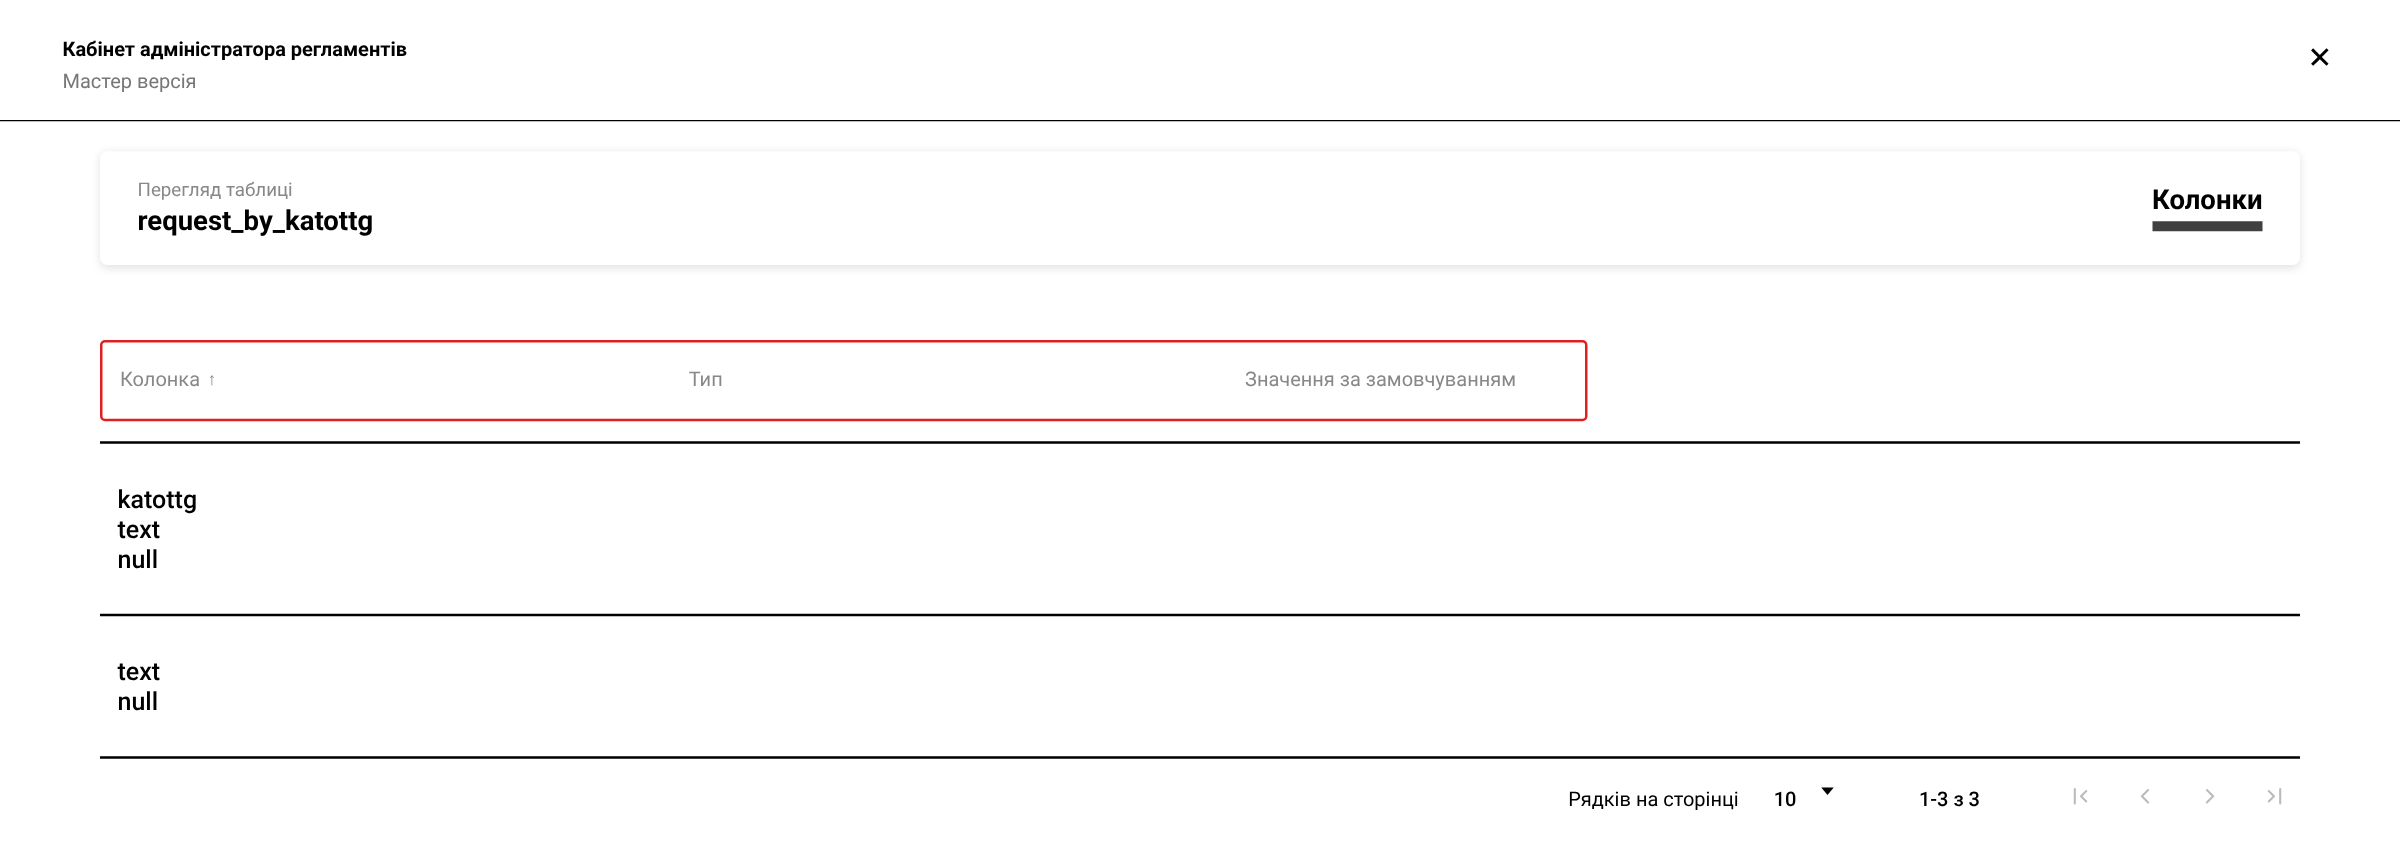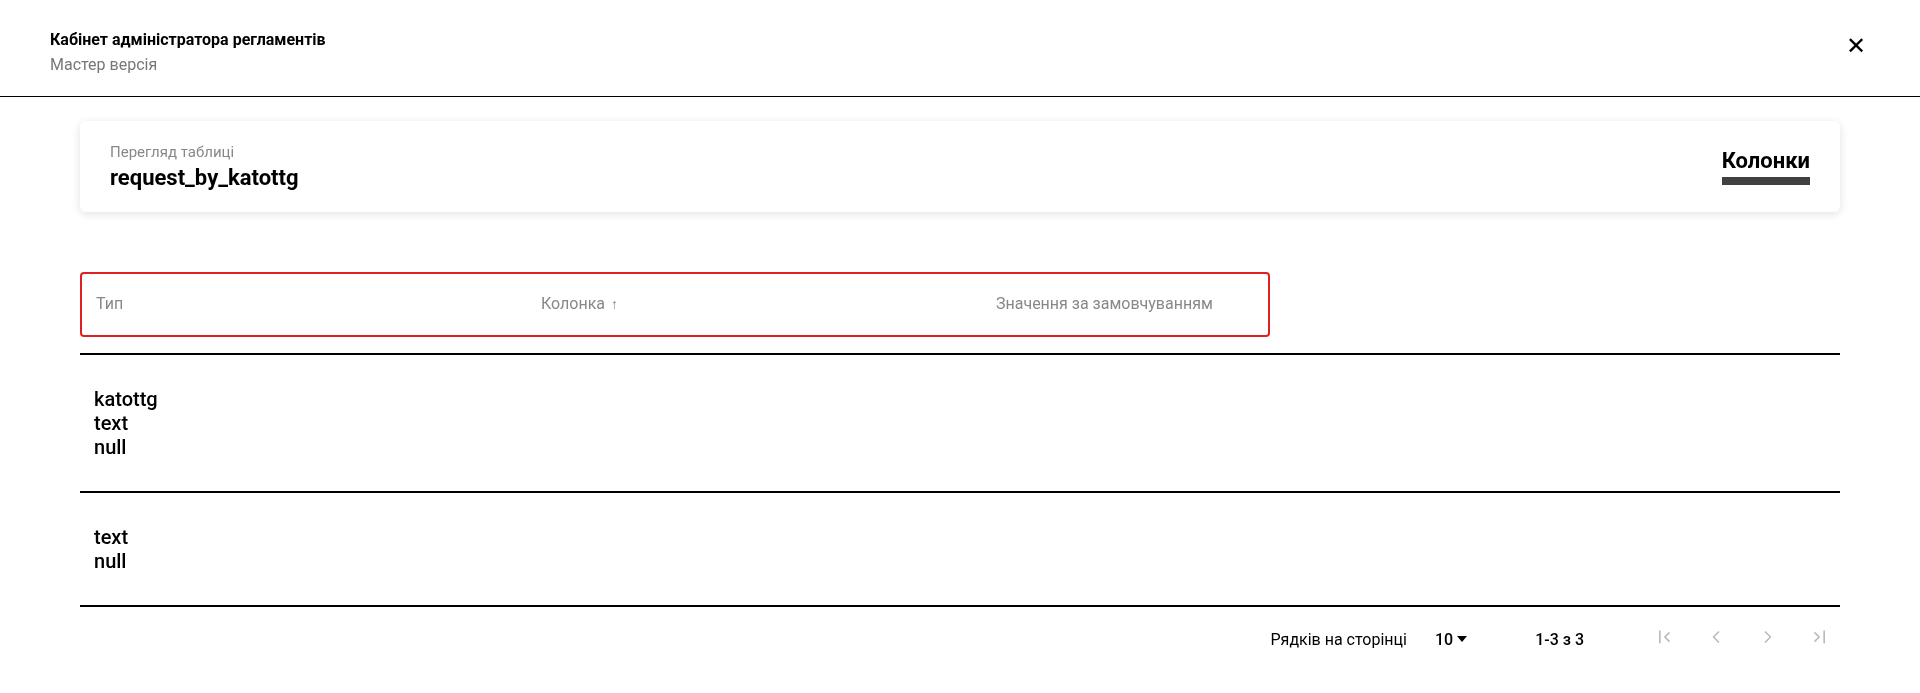--- a/index.html
+++ b/index.html
@@ -103,22 +103,22 @@
     display: flex;
     justify-content: flex-end;
     align-items: center;
     gap: 28px;
     padding: 20px 8px;
     font-size: 16px;
   }
   .rows-label { color: #000; }
   .rows-select {
     display: flex;
-    align-items: center;
-    gap: 4px;
+    align-items: flex-start;
+    gap: 20px;
     cursor: pointer;
     margin-right: 40px;
     font-weight: 500;
   }
   .caret-down {
     width: 0; height: 0;
     border-left: 5px solid transparent;
     border-right: 5px solid transparent;
     border-top: 6px solid #000;
     display: inline-block;
@@ -148,26 +148,26 @@
   <div class="card">
     <div class="card-left">
       <div class="label">Перегляд таблиці</div>
       <div class="name">request_by_katottg</div>
     </div>
     <div class="columns-btn">Колонки</div>
   </div>
 
   <div class="table-wrap">
     <div class="thead-row">
-      <div class="th col2">
-        <span>Тип</span>
-      </div>
       <div class="th col1">
         <span>Колонка</span>
         <span class="arrow-up">↑</span>
+      </div>
+      <div class="th col2">
+        <span>Тип</span>
       </div>
       <div class="th col3">
         <span>Значення за замовчуванням</span>
       </div>
     </div>
 
     <div class="tbody-row first-line">
       <div class="col1">katottg</div>
       <div class="col2">text</div>
       <div class="col3">null</div>

